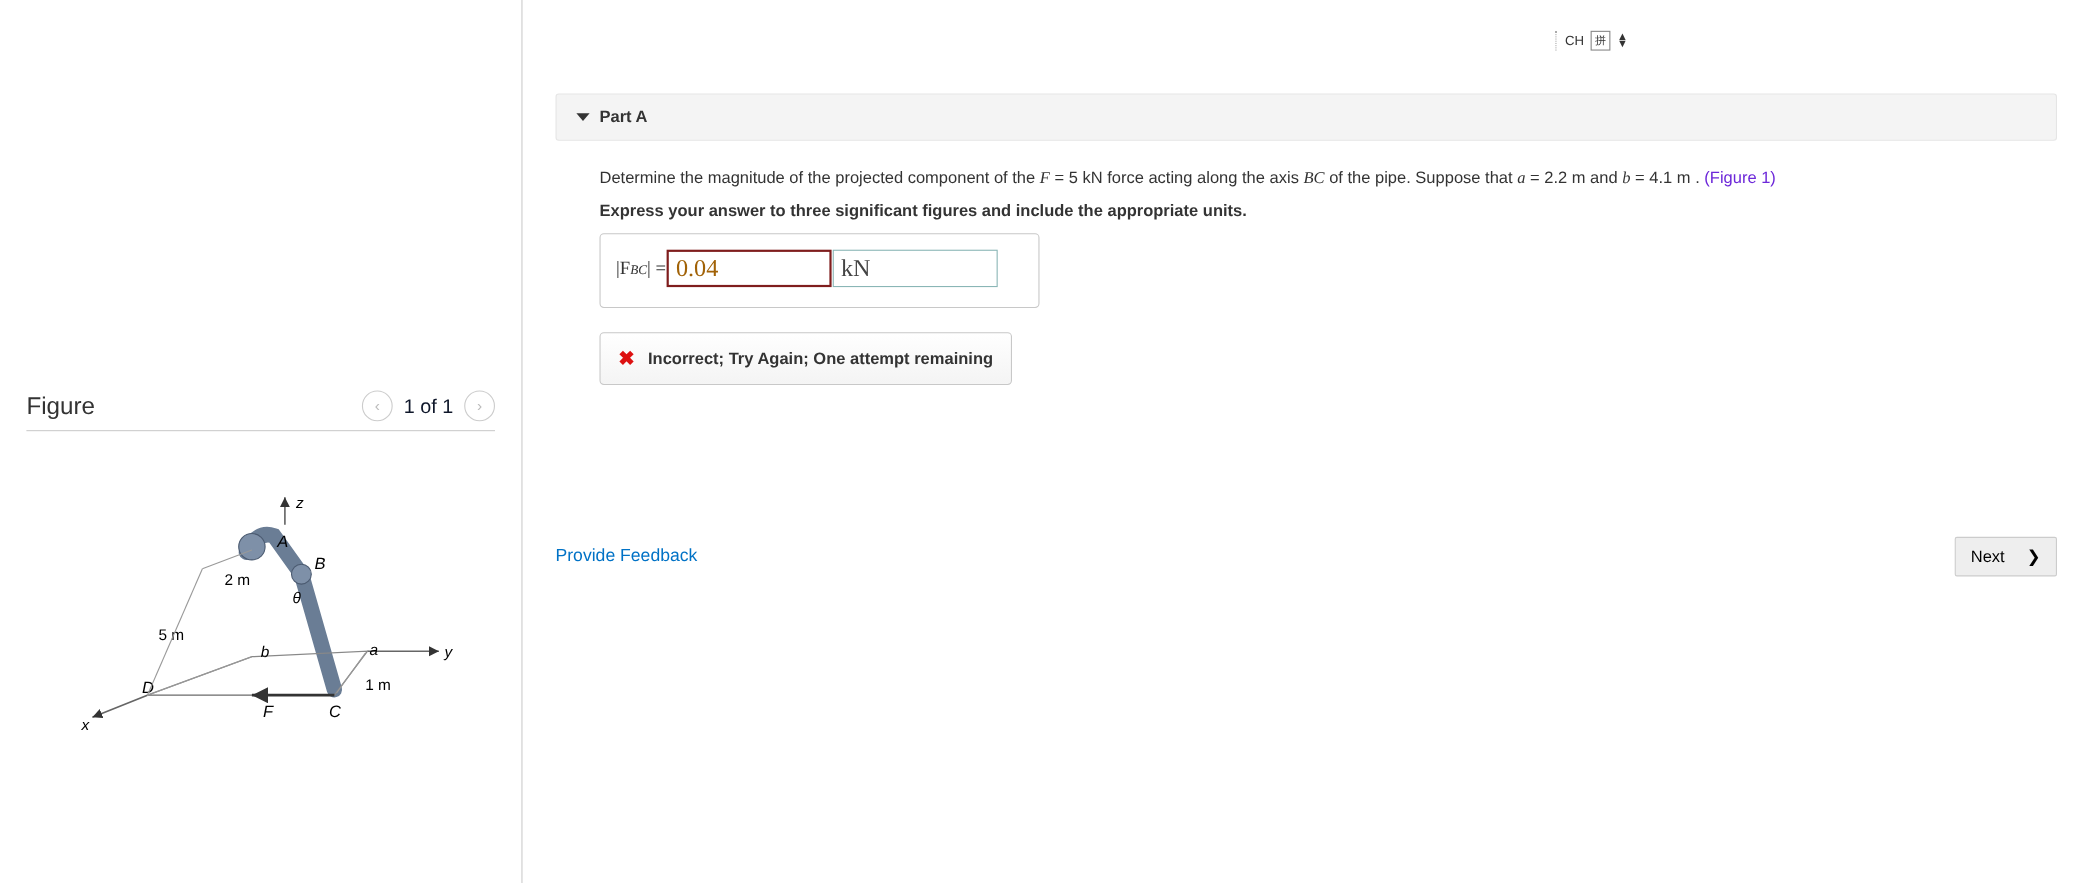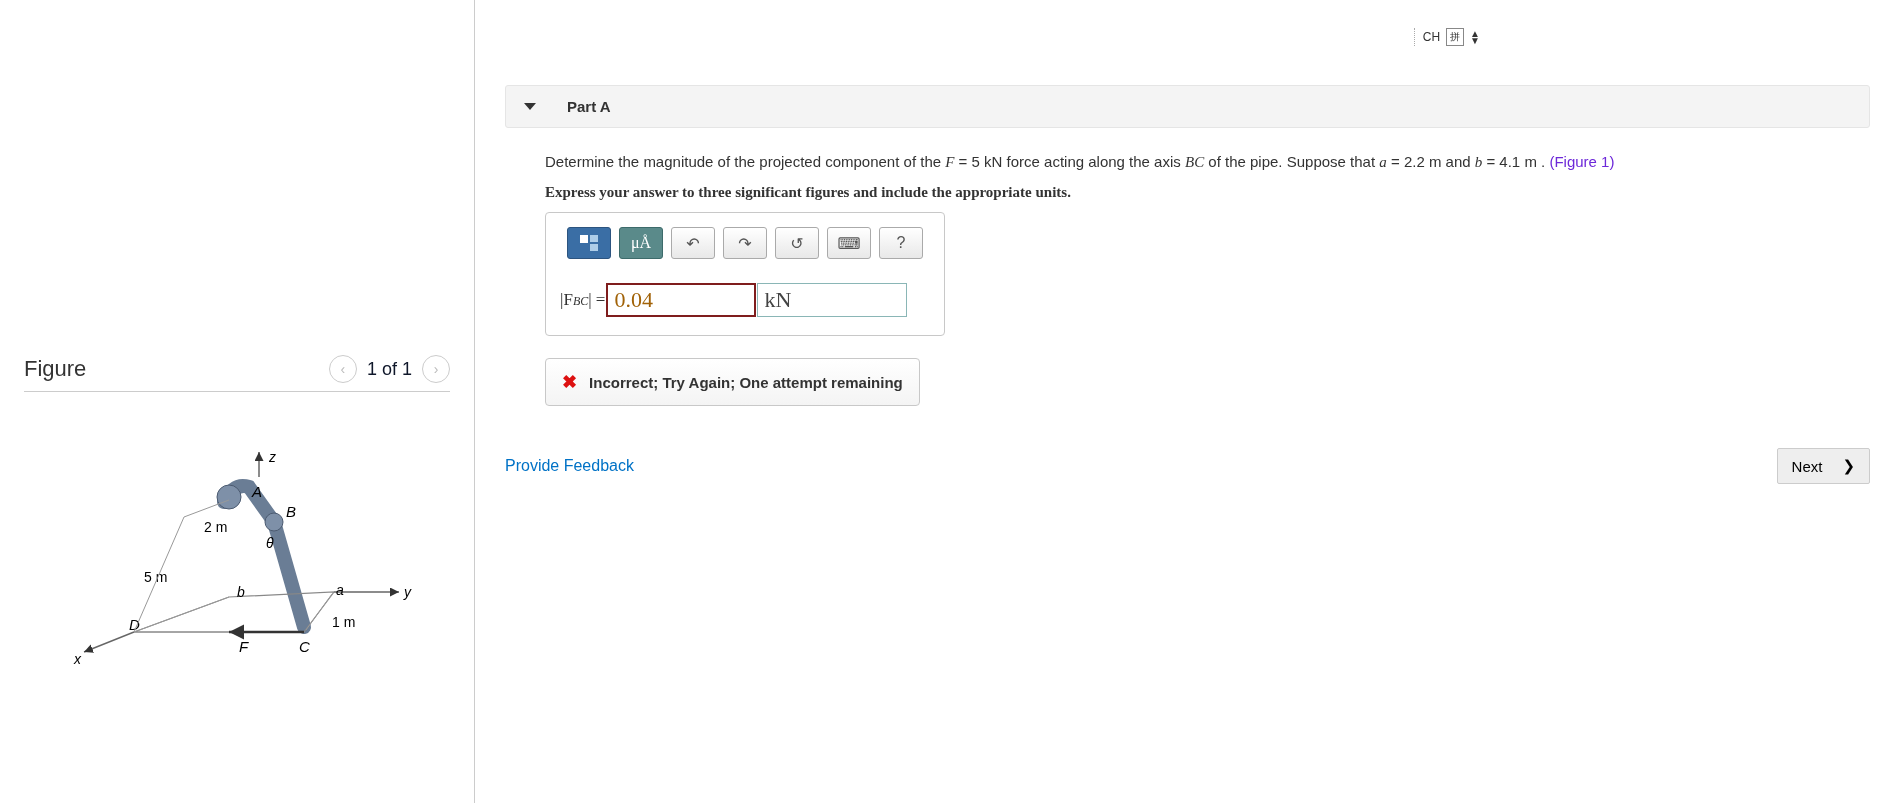--- a/index.html
+++ b/index.html
@@ -100,38 +100,38 @@
 
   
   .part-head {
     margin-top: 85px;
     background: #f4f4f4;
     border: 1px solid #e5e5e5;
     border-radius: 3px;
     padding: 12px 18px;
     display: flex;
     align-items: center;
-    gap: 31px;
+    gap: 9px;
   }
   .part-head .tri {
     width: 0; height: 0;
     border-left: 6px solid transparent;
     border-right: 6px solid transparent;
     border-top: 7px solid #333;
   }
   .part-head b { font-size: 15px; }
 
   .problem {
     margin: 22px 0 8px 40px;
     line-height: 1.6;
     font-size: 15px;
   }
   .problem .it { font-style: italic; font-family: "Times New Roman", serif; }
   .problem .link { color: #6d28d9; cursor: pointer; }
-  .problem .bold { font-weight: bold; display: block; margin-top: 6px; font-family: Liberation Serif, serif; }
+  .problem .bold { font-weight: bold; display: block; margin-top: 6px; }
 
   
   .ans-wrap {
     margin-left: 40px;
     border: 1px solid #c8c8c8;
     border-radius: 4px;
     width: 400px;
     padding: 14px 14px 18px;
     box-sizing: border-box;
   }
@@ -221,21 +221,21 @@
   .feedback .x {
     color: #d11;
     font-size: 18px;
     font-weight: bold;
   }
 
   .bottom {
     position: absolute;
     left: 30px;
     right: 30px;
-    top: 448px;
+    top: 488px;
     display: flex;
     justify-content: space-between;
     align-items: center;
   }
   .bottom a {
     color: #0072c6;
     font-size: 16px;
   }
   .next {
     background: #eee;
@@ -323,45 +323,20 @@
       <div class="tri"></div>
       <b>Part A</b>
     </div>
 
     <div class="problem">
       <span>Determine the magnitude of the projected component of the </span><span class="it">F</span><span> = 5  kN</span><span> force acting along the axis </span><span class="it">BC</span><span> of the pipe. Suppose that </span><span class="it">a</span><span> = 2.2  m</span><span> and </span><span class="it">b</span><span> = 4.1  m</span><span> . </span><span class="link">(Figure 1)</span>
       <span class="bold">Express your answer to three significant figures and include the appropriate units.</span>
     </div>
 
     <div class="ans-wrap">
-      <div class="toolbar">
-        <div class="btn blue">
-          <svg width="20" height="18">
-              <rect x="1" y="1" width="8" height="8" fill="#fff" stroke="#fff" stroke-width="0"></rect>
-              <rect x="11" y="1" width="8" height="7" fill="#aecde8"></rect>
-              <rect x="11" y="10" width="8" height="7" fill="#aecde8"></rect>
-            </svg>
-        </div>
-        <div class="btn teal">μÅ</div>
-        <div class="btn">
-            <span class="icon">↶</span>
-          </div>
-        <div class="btn">
-            <span class="icon">↷</span>
-          </div>
-        <div class="btn">
-            <span class="icon">↺</span>
-          </div>
-        <div class="btn">
-            <span class="icon">⌨</span>
-          </div>
-        <div class="btn">
-            <span class="icon">?</span>
-          </div>
-      </div>
 
       <div class="ans-row">
         <span class="lbl">
           <span>|</span><span class="it">F</span><span class="sub">BC</span><span>| = </span>
         </span>
         <input class="val" value="0.04" style="">
         <input class="unit" value="kN" style="">
       </div>
     </div>
 

